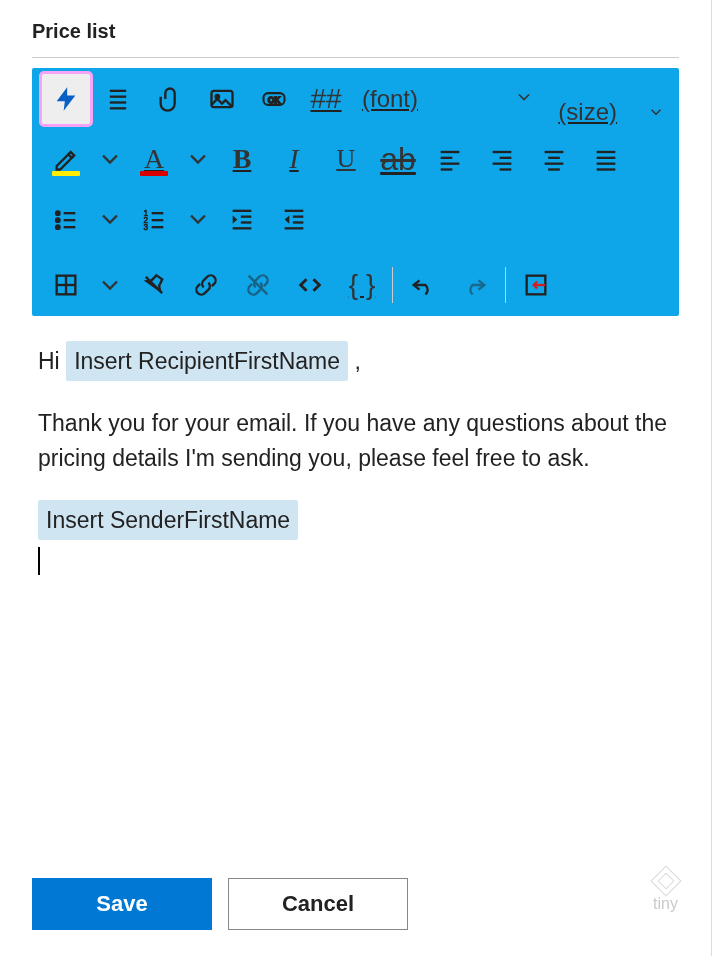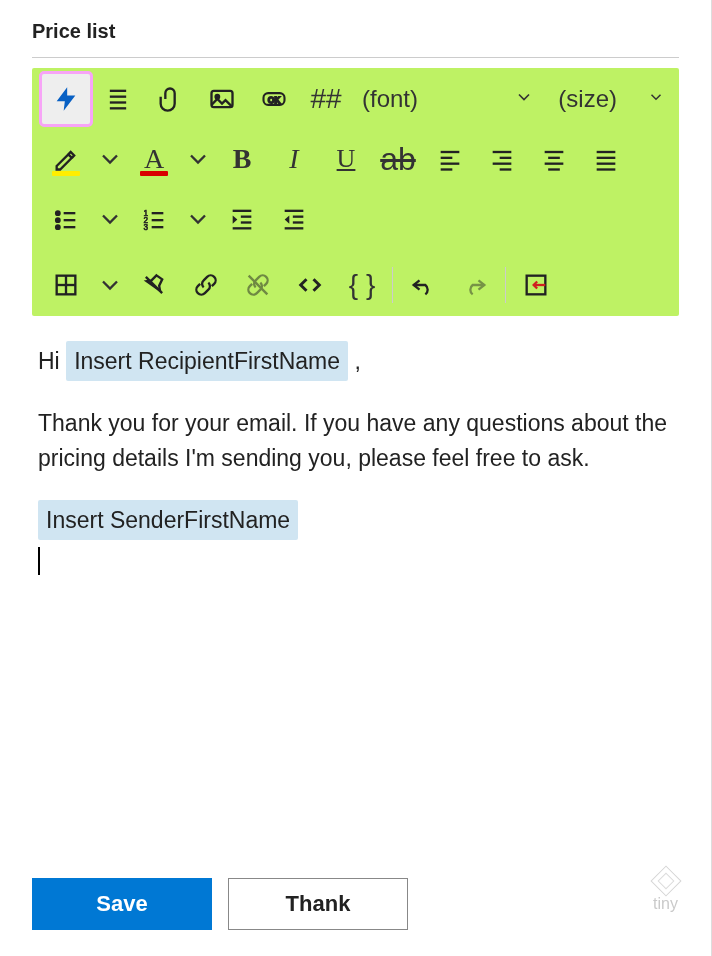--- a/index.html
+++ b/index.html
@@ -26,28 +26,29 @@
     font-weight: 600;
     color: #222;
     margin: 0 0 14px 0;
   }
   .divider {
     border: none;
     border-top: 1px solid #ccc;
     margin: 0 0 10px 0;
   }
   .toolbar {
-    background: #bef264;
+    background: #0ea5e9;
     padding: 4px 8px;
     display: flex;
     flex-wrap: wrap;
     align-items: center;
     gap: 0px;
     row-gap: 6px;
     border-radius: 2px;
+    text-decoration: underline;
   }
   .tbtn {
     width: 52px;
     height: 54px;
     display: inline-flex;
     align-items: center;
     justify-content: center;
     cursor: pointer;
     border-radius: 4px;
     font-size: 22px;
@@ -77,21 +78,21 @@
     display: flex;
     align-items: center;
     flex: 1;
     justify-content: space-between;
     padding: 0 10px 0 10px;
     min-width: 160px;
   }
   .font-select .label { font-size: 24px; color: #333; }
   .size-select {
     display: flex;
-    align-items: center;
+    align-items: flex-end;
     gap: 30px;
     padding: 0 6px 0 14px;
     height: 54px;
     cursor: pointer;
     border-radius: 4px;
   }
   .size-select .label { font-size: 24px; color: #333; }
   .color-swatch-under {
     position: absolute;
     bottom: 10px;
@@ -415,21 +416,21 @@
     </p>
     <p>Thank you for your email. If you have any questions about the pricing details I'm sending you, please feel free to ask.</p>
     <p style="margin-top:0;margin-bottom:4px;">
       <span class="placeholder-chip">Insert SenderFirstName</span>
     </p>
     <p style="margin:0;"><span class="cursor-line"></span></p>
   </div>
 
   <div class="actions">
     <div class="btn btn-primary">Save</div>
-    <div class="btn btn-secondary">Thank</div>
+    <div class="btn btn-secondary">Cancel</div>
   </div>
 
   <div class="tiny-logo">
     <div class="diamond"></div>
     <div>tiny</div>
   </div>
 
 </div>
 
 </body></html>

